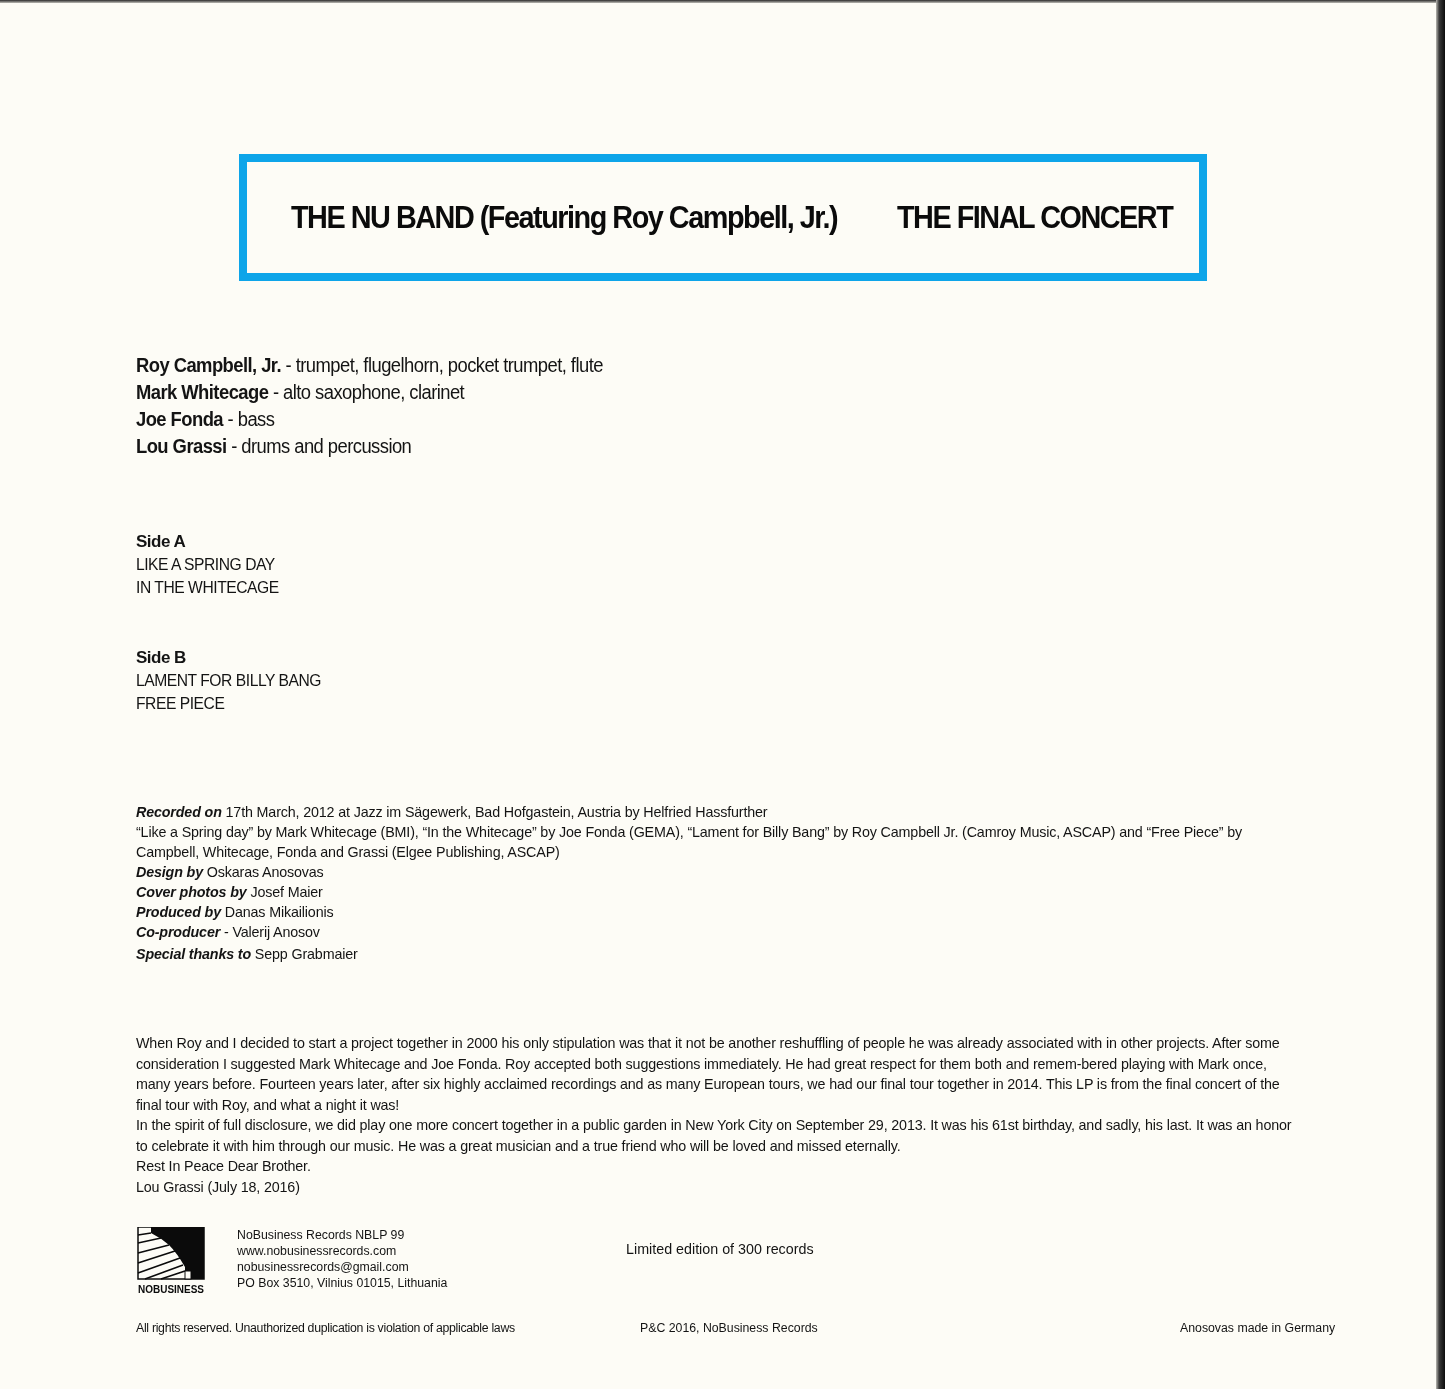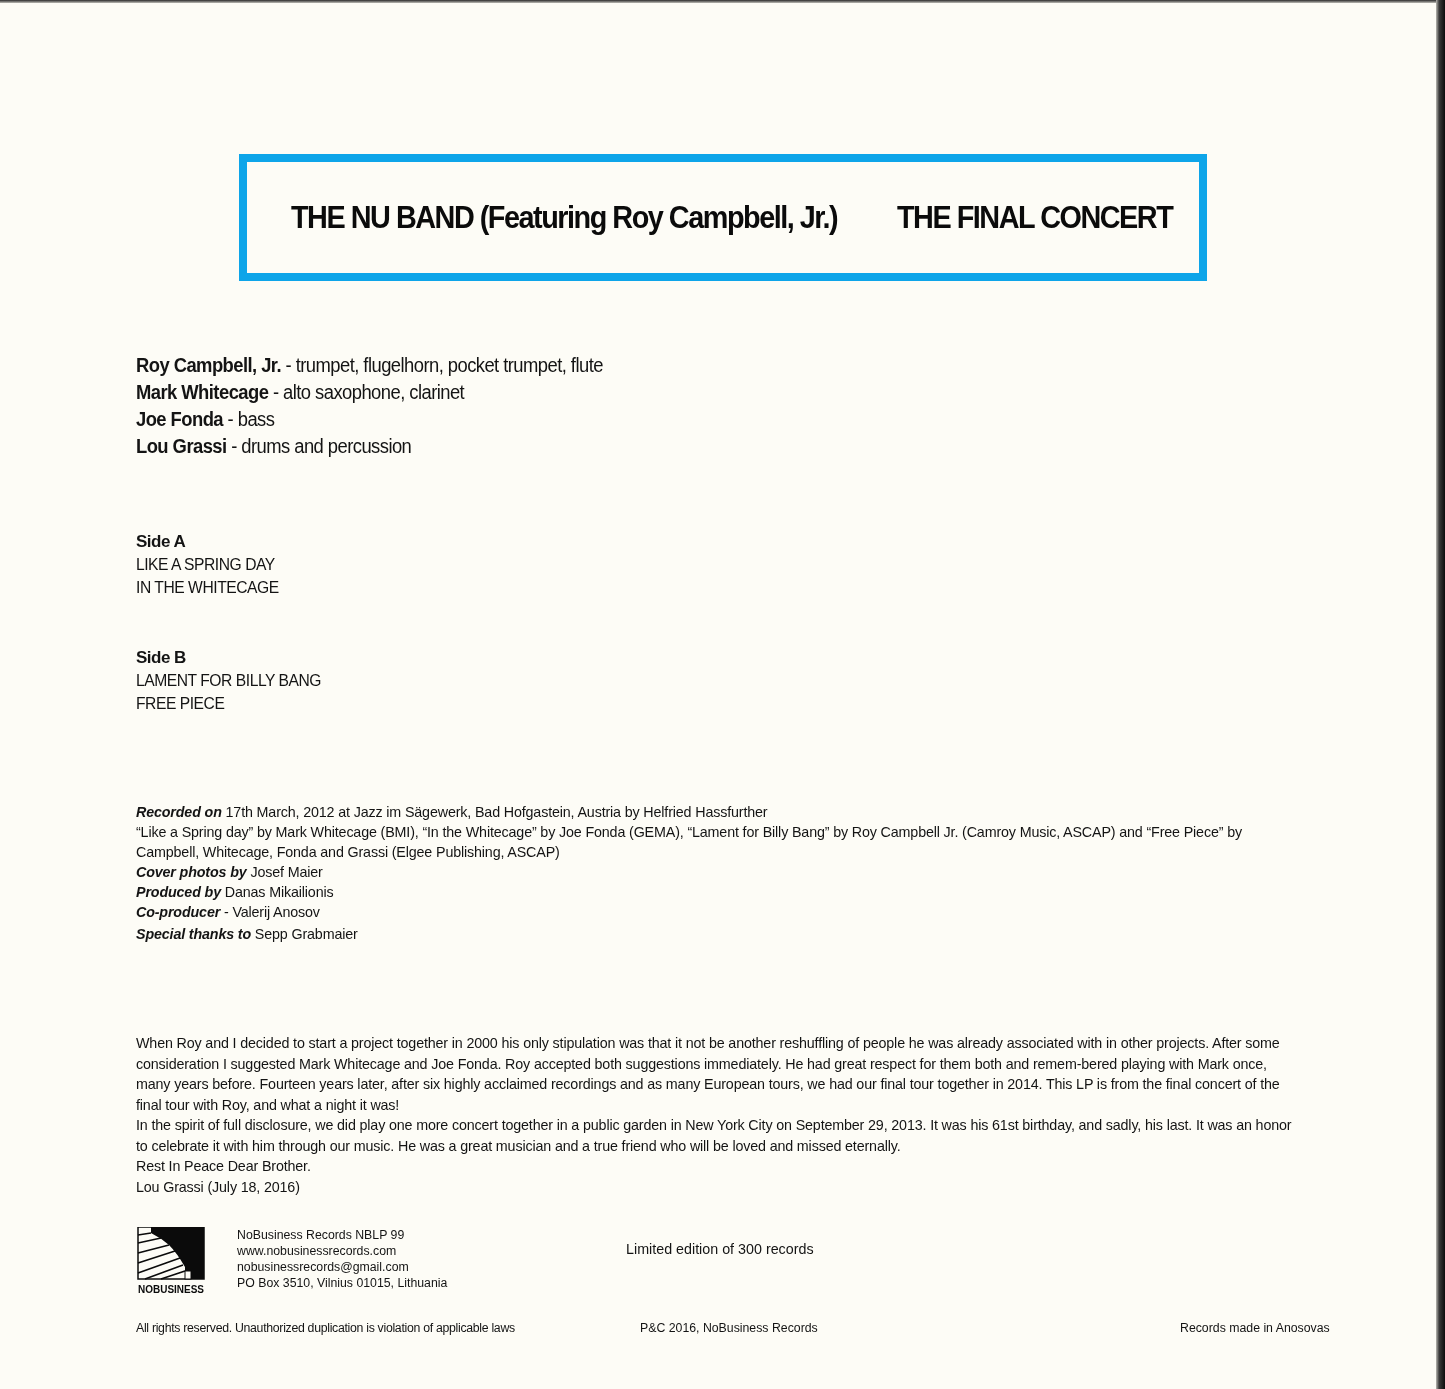--- a/index.html
+++ b/index.html
@@ -160,20 +160,23 @@
   <div class="trk">FREE PIECE</div>
 </div>
 
 <div class="credits">
   <div class="line">
     <b>Recorded on</b><span> 17th March, 2012 at Jazz im Sägewerk, Bad Hofgastein, Austria by Helfried Hassfurther</span>
   </div>
   <div class="line">“Like a Spring day” by Mark Whitecage (BMI), “In the Whitecage” by Joe Fonda (GEMA), “Lament for Billy Bang” by Roy Campbell Jr. (Camroy Music, ASCAP) and “Free Piece” by</div>
   <div class="line">Campbell, Whitecage, Fonda and Grassi (Elgee Publishing, ASCAP)</div>
   <div class="line">
+    <b>Design by</b><span> Oskaras Anosovas</span>
+  </div>
+  <div class="line">
     <b>Cover photos by</b><span> Josef Maier</span>
   </div>
   <div class="line">
     <b>Produced by</b><span> Danas Mikailionis</span>
   </div>
   <div class="line">
     <b>Co-producer</b><span> - Valerij Anosov</span>
   </div>
   <div class="line thanks">
     <b>Special thanks to</b><span> Sepp Grabmaier</span>
@@ -201,13 +204,13 @@
   <div>NoBusiness Records NBLP 99</div>
   <div>www.nobusinessrecords.com</div>
   <div>nobusinessrecords@gmail.com</div>
   <div>PO Box 3510, Vilnius 01015, Lithuania</div>
 </div>
 
 <div class="edition">Limited edition of 300 records</div>
 
 <div class="footer footer-rights">All rights reserved. Unauthorized duplication is violation of applicable laws</div>
 <div class="footer footer-pc">P&amp;C  2016, NoBusiness Records</div>
-<div class="footer footer-made">Records made in Anosovas</div>
+<div class="footer footer-made">Anosovas made in Germany</div>
 
 </body></html>

